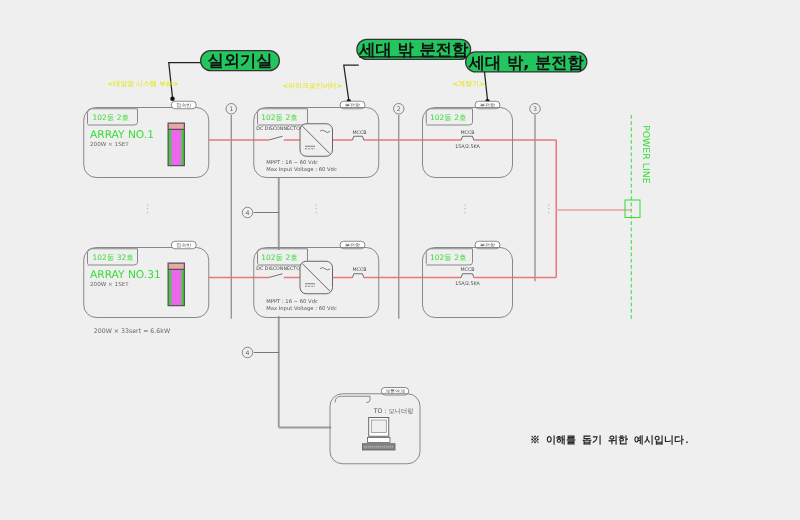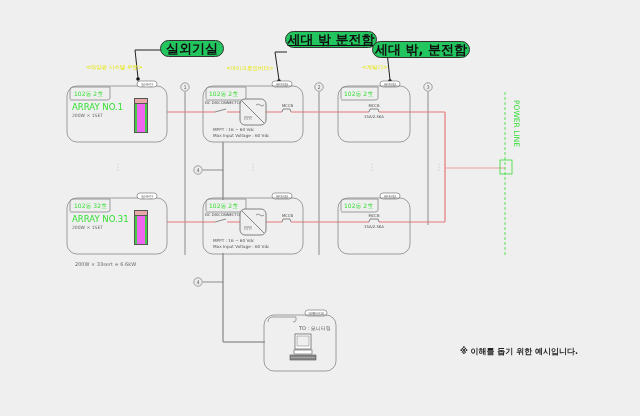--- a/index.html
+++ b/index.html
@@ -225,13 +225,13 @@
 </svg>
 
 <div class="callout" style="left:160px;top:40px;width:64px;">실외기실</div>
 <div class="callout" style="left:285px;top:31px;width:92px;text-decoration:underline;">세대 밖 분전함</div>
 <div class="callout" style="left:372px;top:41px;width:98px;">세대 밖, 분전함</div>
 
 <div class="ylabel" style="left:86px;top:64px;">&lt;태양광 시스템 부분&gt;</div>
 <div class="ylabel" style="left:226px;top:65px;">&lt;마이크로인버터&gt;</div>
 <div class="ylabel" style="left:362px;top:64px;">&lt;계량기&gt;</div>
 
-<div class="note" style="left:460px;top:346px;">※ 이해를 돕기 위한 예시입니다.</div>
+<div class="note" style="left:424px;top:346px;font-family:Liberation Mono, monospace;">※ 이해를 돕기 위한 예시입니다.</div>
 
 </body></html>

